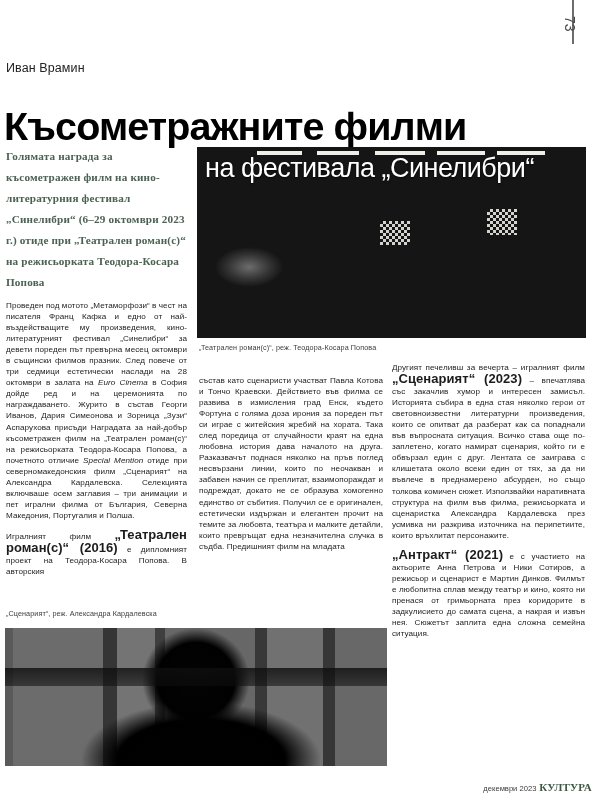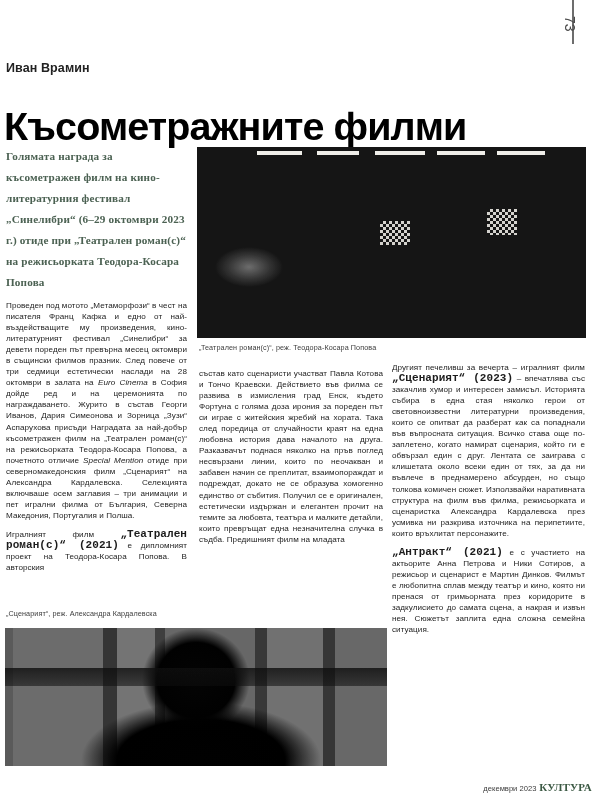--- a/index.html
+++ b/index.html
@@ -50,21 +50,21 @@
     white-space: nowrap;
   }
 
   
   .byline {
     position: absolute;
     left: 6px;
     top: 61px;
     font-family: "Liberation Sans", sans-serif;
     font-size: 12.5px;
-    font-weight: 700;
+    font-weight: 400;
     color: #222222;
     letter-spacing: 0.1px;
   }
 
   
   .headline {
     position: absolute;
     left: 4px;
     top: 78px;
     width: 592px;
@@ -226,23 +226,23 @@
     font-family: "Liberation Sans", sans-serif;
     font-size: 8.1px;
     line-height: 11.05px;
     color: #1c1c1c;
     text-align: justify;
     letter-spacing: 0.06px;
     -webkit-hyphens: auto;
     hyphens: auto;
   }
   .col p { margin: 0 0 8px 0; }
-  .col p:last-child { margin-bottom: 0; }
+  .col p:last-child { margin-bottom: 0; margin-top: 7px; }
   .col i, .col em { font-style: italic; }
-  .col b, .col strong { font-weight: 700; font-family: Liberation Mono, monospace; font-size: 11px; }
+  .col b, .col strong { font-weight: 700; font-family: Liberation Sans, sans-serif; font-size: 13px; }
 
   #col1 { left: 6px;   top: 300px; width: 181px; height: 302px; }
   #col2 { left: 199px; top: 368px; width: 184px; height: 238px; }
   #col3 { left: 392px; top: 362px; width: 193px; height: 410px; }
 
   
   .footer {
     position: absolute;
     right: 8px;
     bottom: 7px;
@@ -275,26 +275,27 @@
 
   <h1 class="headline">Късометражните филми</h1>
 
   <div class="standfirst">Голямата награда за късометражен филм на кино-литературния фестивал „Синелибри“ (6–29 октомври 2023 г.) отиде при „Театрален роман(с)“ на режисьорката Теодора-Косара Попова</div>
 
   <figure class="hero" style="margin:0;">
     <div class="hero-img"></div>
     <div class="hero-flecks"></div>
     <div class="hero-checker a"></div>
     <div class="hero-checker b"></div>
+    <div class="hero-title">на фестивала „Синелибри“</div>
   </figure>
   <figcaption class="caption caption-hero">„Театрален роман(с)“, реж. Теодора-Косара Попова</figcaption>
 
   <div class="col" id="col1">
       <p>Проведен под мотото „Метаморфози“ в чест на писателя Франц Кафка и едно от най-въздействащите му произведения, кино-литературният фестивал „Синелибри“ за девети пореден път превърна месец октомври в същински филмов празник. След повече от три седмици естетически наслади на 28 октомври в залата на <i>Euro Cinema</i> в София дойде ред и на церемонията по награждаването. Журито в състав Георги Иванов, Дария Симеонова и Зорница „Зузи“ Аспарухова присъди Наградата за най-добър късометражен филм на „Театрален роман(с)“ на режисьорката Теодора-Косара Попова, а почетното отличие <i>Special Mention</i> отиде при северномакедонския филм „Сценарият“ на Александра Кардалевска. Селекцията включваше осем заглавия – три анимации и пет игрални филма от България, Северна Македония, Португалия и Полша.</p>
-      <p>Игралният филм <b>„Театрален роман(с)“ (2021)</b> е дипломният проект на Теодора-Косара Попова. В авторския</p>
+      <p>Игралният филм <b>„Театрален роман(с)“ (2016)</b> е дипломният проект на Теодора-Косара Попова. В авторския</p>
     </div>
   <div class="col" id="col2">
       <p>състав като сценаристи участват Павла Котова и Тончо Краевски. Действието във филма се развива в измисления град Енск, където Фортуна с голяма доза ирония за пореден път си играе с житейския жребий на хората. Така след поредица от случайности краят на една любовна история дава началото на друга. Разказвачът поднася няколко на пръв поглед несвързани линии, които по неочакван и забавен начин се преплитат, взаимопораждат и подреждат, докато не се образува хомогенно единство от събития. Получил се е оригинален, естетически издържан и елегантен прочит на темите за любовта, театъра и малките детайли, които превръщат една незначителна случка в съдба. Предишният филм на младата</p>
     </div>
   <div class="col" id="col3">
       <p>Другият печеливш за вечерта – игралният филм <b>„Сценарият“ (2023)</b> – впечатлява със закачлив хумор и интересен замисъл. Историята събира в една стая няколко герои от световноизвестни литературни произведения, които се опитват да разберат как са попаднали във въпросната ситуация. Всичко става още по-заплетено, когато намират сценария, който ги е обвързал един с друг. Лентата се заиграва с клишетата около всеки един от тях, за да ни въвлече в преднамерено абсурден, но също толкова комичен сюжет. Използвайки наративната структура на филм във филма, режисьорката и сценаристка Александра Кардалевска през усмивка ни разкрива източника на перипетиите, които връхлитат персонажите.</p>
       <p><b>„Антракт“ (2021)</b> е с участието на актьорите Анна Петрова и Ники Сотиров, а режисьор и сценарист е Мартин Динков. Филмът е любопитна сплав между театър и кино, която ни пренася от гримьорната през коридорите в задкулисието до самата сцена, а накрая и извън нея. Сюжетът заплита една сложна семейна ситуация.</p>
     </div>
 
   <figcaption class="caption caption-lower">„Сценарият“, реж. Александра Кардалевска</figcaption>

